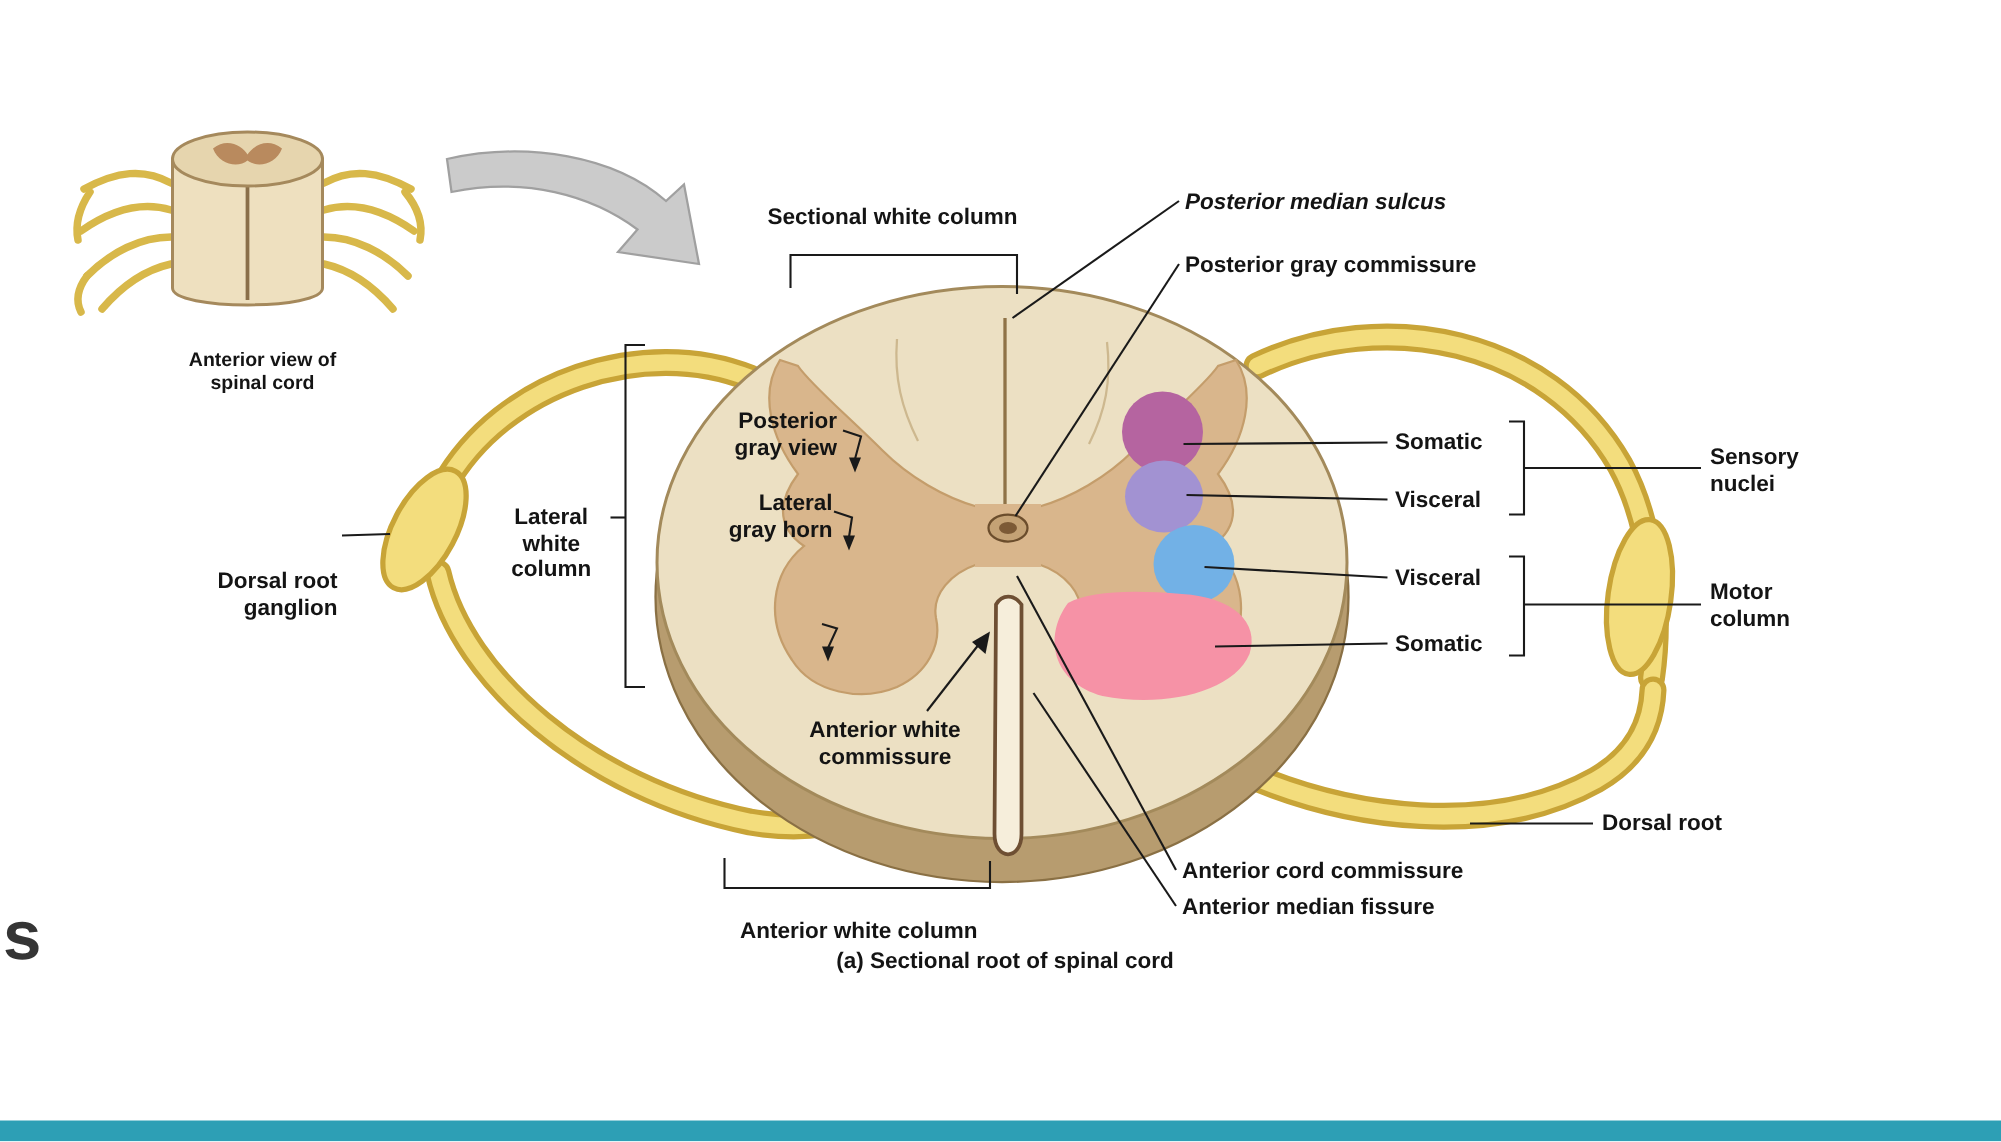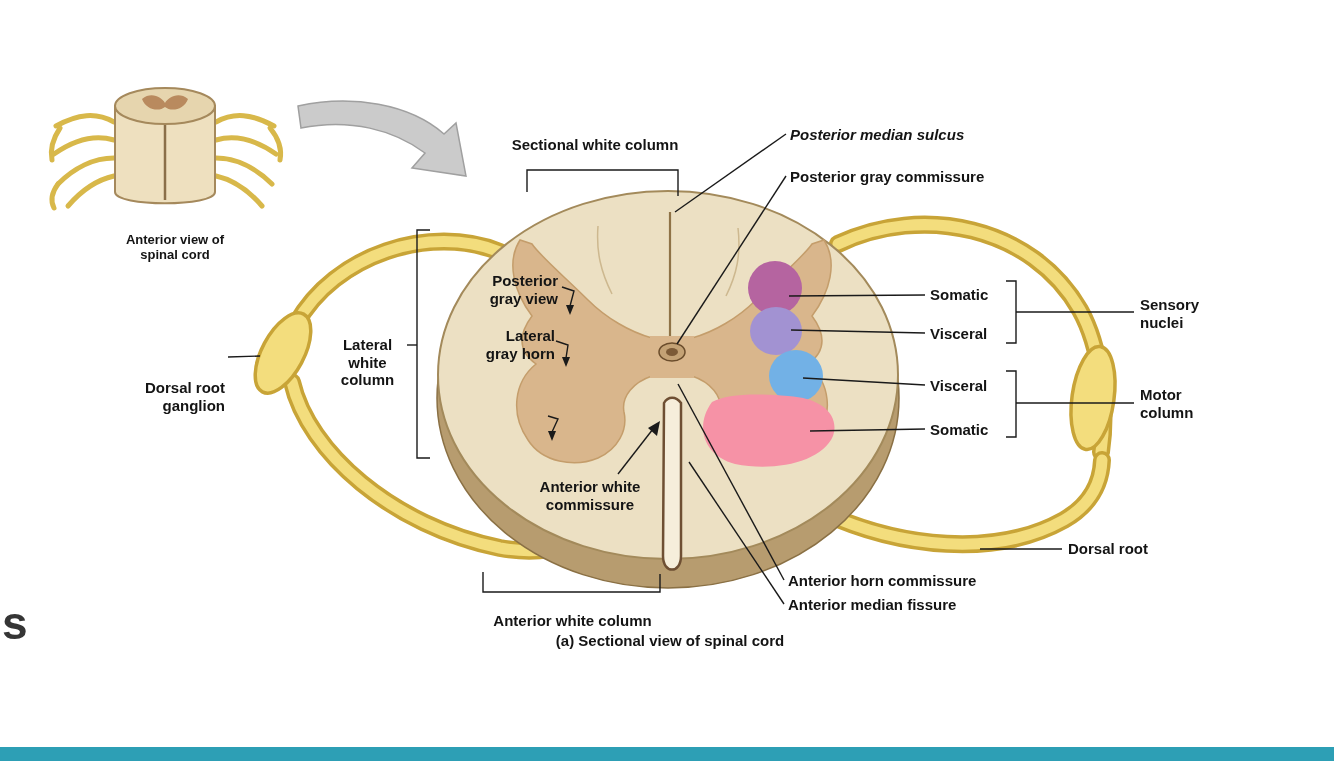--- a/index.html
+++ b/index.html
@@ -214,23 +214,23 @@
 nuclei</div>
 
   <div class="lbl" style="left:1140px;top:386px;width:90px;">Motor
 column</div>
 
   <div class="lbl ta-c" style="left:515px;top:478px;width:150px;">Anterior white
 commissure</div>
 
   <div class="lbl" style="left:1068px;top:540px;width:120px;">Dorsal root</div>
 
-  <div class="lbl" style="left:788px;top:572px;width:260px;">Anterior horn commissure</div>
+  <div class="lbl" style="left:788px;top:572px;width:260px;">Anterior cord commissure</div>
 
   <div class="lbl" style="left:788px;top:596px;width:260px;">Anterior median fissure</div>
 
   <div class="lbl ta-c" style="left:470px;top:600px;width:205px;margin-top:12px;">Anterior white column</div>
 
-  <div class="lbl ta-c" style="left:500px;top:632px;width:340px;">(a) Sectional view of spinal cord</div>
+  <div class="lbl ta-c" style="left:500px;top:632px;width:340px;">(a) Sectional root of spinal cord</div>
 
   <div class="lbl partial" style="left:2px;top:600px;">s</div>
 
 </div>
 
 </body></html>

